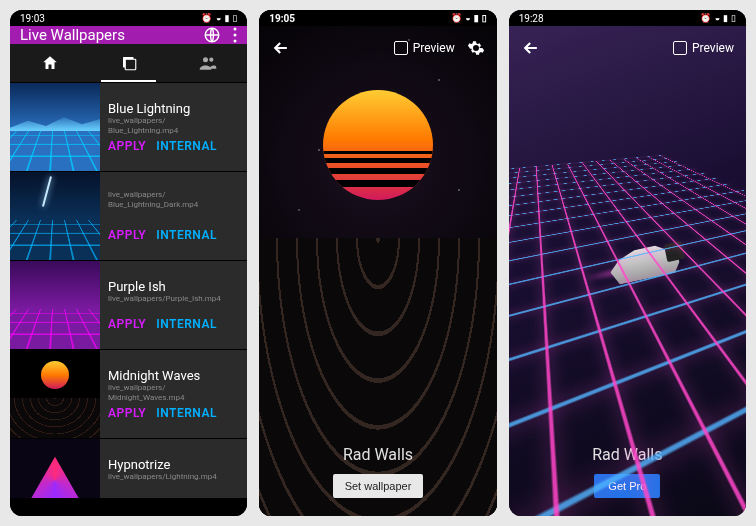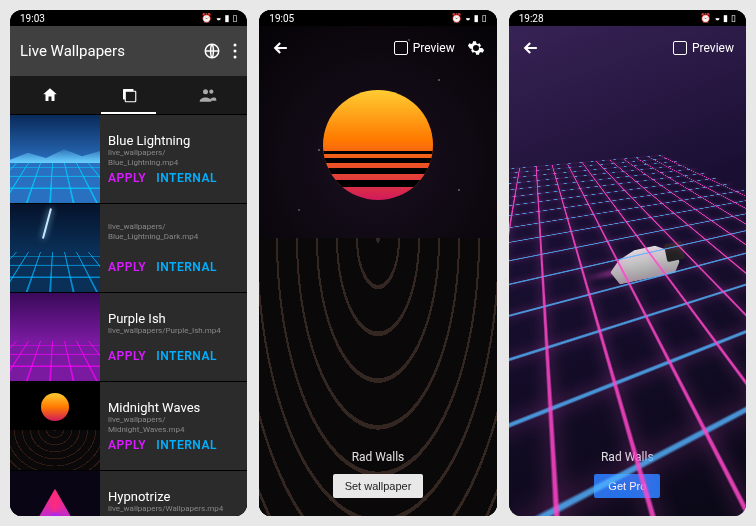--- a/index.html
+++ b/index.html
@@ -29,23 +29,23 @@
     align-items: center;
     padding: 0 10px;
     color: #fff;
     font-size: 10px;
     background: #000;
   }
   .status-icons { display: flex; gap: 3px; align-items: center; font-size: 9px; }
 
   
   .appbar {
-    background: #404040;
+    background: #a21caf;
     color: #fff;
-    padding: 16px 10px;
+    padding: 0 10px;
     display: flex;
     justify-content: space-between;
     align-items: center;
   }
   .appbar-title { font-size: 15px; font-weight: 400; }
   .appbar-actions { display: flex; gap: 12px; align-items: center; }
   .tabs {
     display: flex;
     background: #1a1a1a;
     border-bottom: 1px solid #000;
@@ -129,21 +129,21 @@
   .bottombar {
     position: absolute;
     bottom: 0; left: 0; right: 0;
     display: flex;
     flex-direction: column;
     align-items: center;
     gap: 10px;
     padding: 10px 0 18px 0;
     z-index: 5;
   }
-  .brand { color: #e0e0e0; font-size: 12px; }
+  .brand { color: #e0e0e0; font-size: 16px; }
   .btn-set {
     background: #e8e8e8;
     color: #222;
     border: none;
     padding: 6px 12px;
     font-size: 11px;
     border-radius: 2px;
   }
   .btn-pro {
     background: #1a73e8;
@@ -388,38 +388,38 @@
     </div>
 
     <div class="item" style="height:60px;">
       <div class="thumb">
         <div class="bg-sky" style="background:#0a0515;"></div>
         <div style="position:absolute;left:20%;bottom:-10%;width:60%;height:80%;background:conic-gradient(#ff2a7a,#9a2aff,#ff2a7a);clip-path:polygon(50% 0,100% 100%,0 100%);filter:drop-shadow(0 0 4px #ff2a9a);"></div>
       </div>
       <div class="meta">
         <div>
           <div class="item-title">Hypnotrize</div>
-          <div class="item-path">live_wallpapers/Wallpapers.mp4</div>
+          <div class="item-path">live_wallpapers/Lightning.mp4</div>
         </div>
       </div>
     </div>
   </div>
 </div>
 
 <div class="phone">
   <div class="wallarea">
     <div class="sun-scene">
       <div class="stars"></div>
       <div class="sun">
           <div class="sun-lines"></div>
         </div>
       <div class="water"></div>
     </div>
   </div>
-  <div class="statusbar" style="position:relative;z-index:6;">
+  <div class="statusbar" style="position:relative;z-index:6;font-weight:bold;">
     <span>19:05</span>
     <span class="status-icons">
       <span>⏰</span>
       <span>◒</span>
       <span>▮</span>
       <span>▯</span>
     </span>
   </div>
   <div class="topbar2">
     <span>

